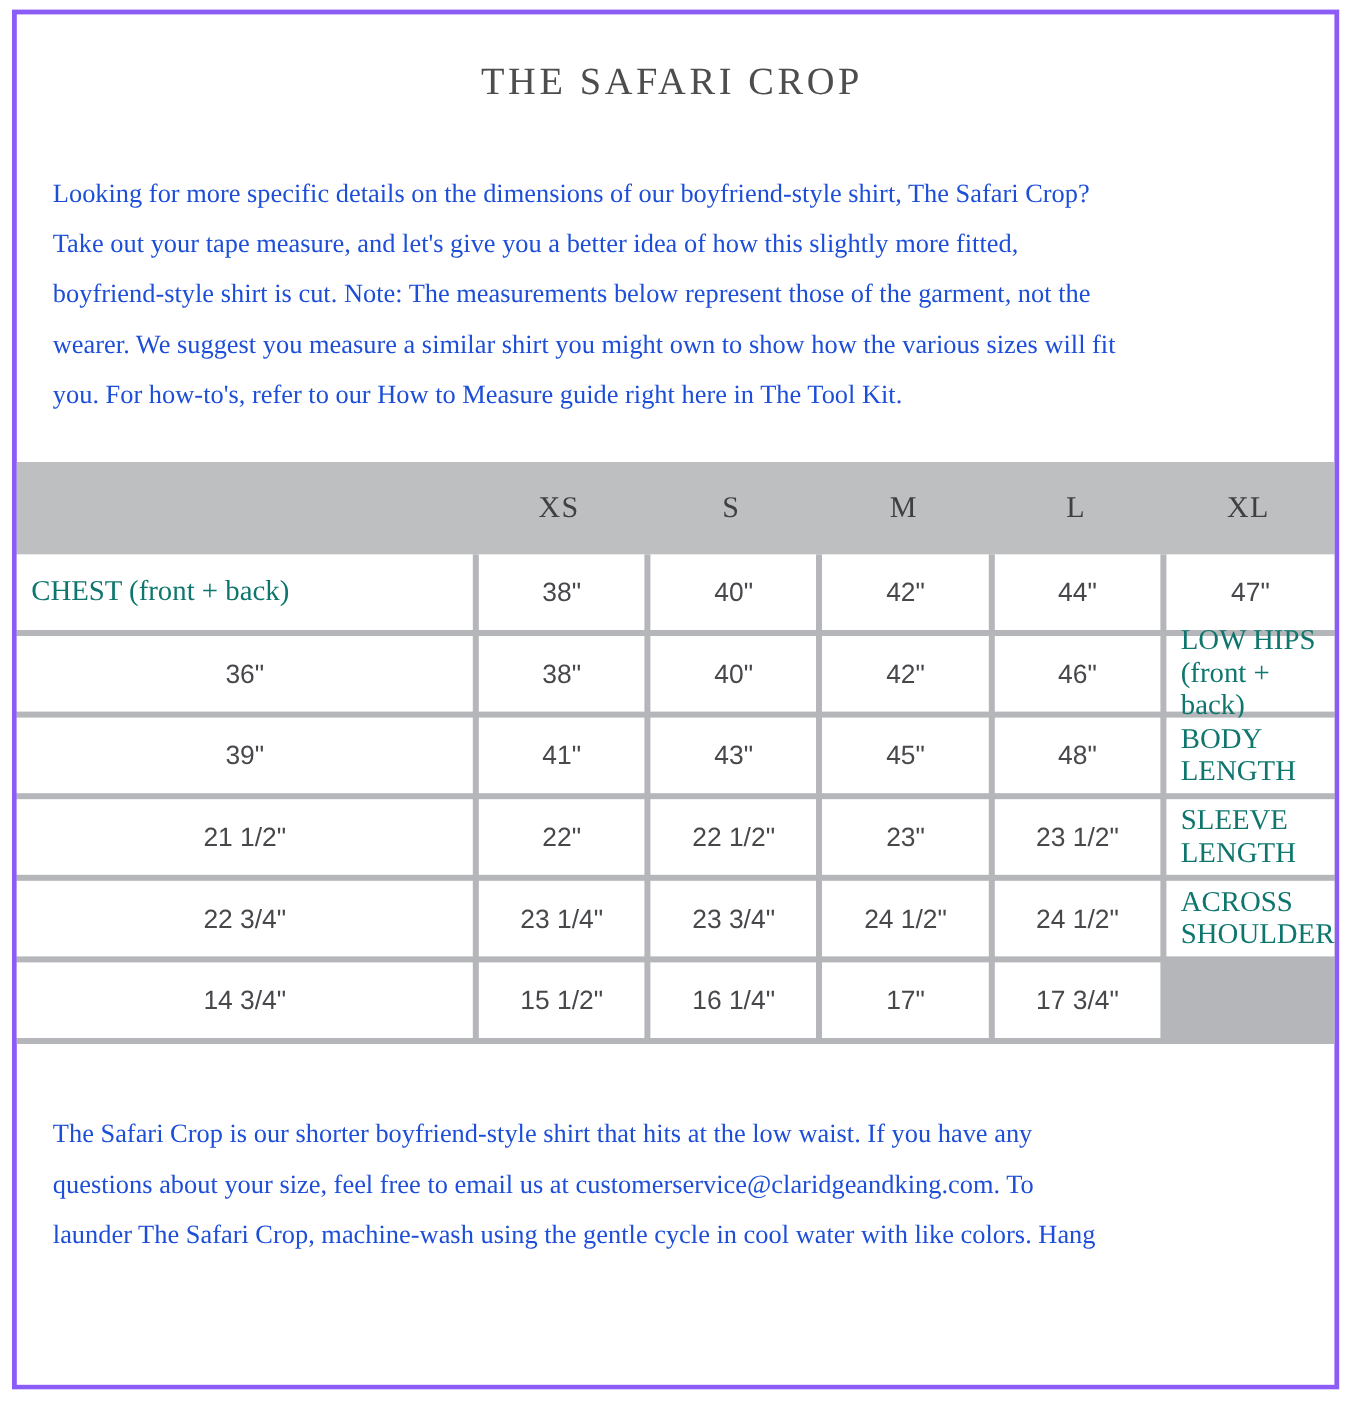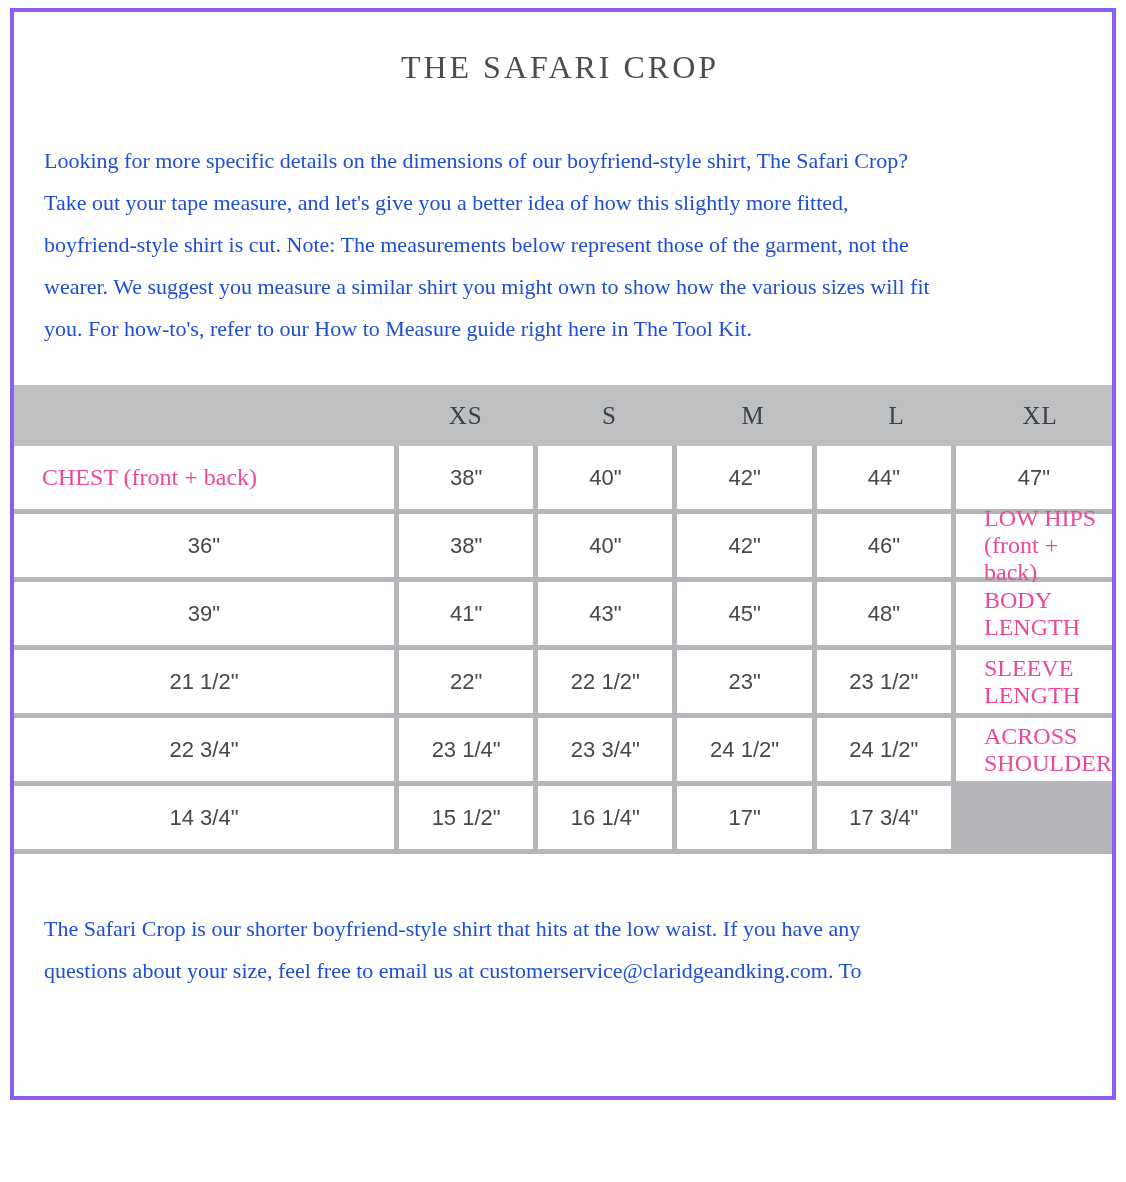--- a/index.html
+++ b/index.html
@@ -31,21 +31,21 @@
   .para {
     margin-top: 52px;
     font-size: 22px;
     line-height: 42px;
     color: #1d4ed8;
   }
   .para .line { min-height: 42px; }
   
   .band {
     background: #bebfc1;
-    height: 61px;
+    height: 77px;
     display: grid;
     grid-template-columns: 380px repeat(5, 1fr);
     align-items: center;
   }
   .band .band-cell {
     text-align: center;
     font-size: 25px;
     letter-spacing: 1px;
     color: #3e4144;
   }
@@ -59,23 +59,23 @@
     padding-bottom: 5px;
   }
   .tbody .cell {
     background: #ffffff;
     display: flex;
     align-items: center;
     justify-content: center;
   }
   .tbody .label-cell {
     justify-content: flex-start;
-    padding-left: 28px;
+    padding-left: 12px;
     font-size: 24px;
-    color: #ec4899;
+    color: #0f766e;
   }
   .tbody .value-cell {
     font-family: "Liberation Sans", sans-serif;
     font-size: 22px;
     color: #46484b;
   }
   
   .care {
     padding: 42px 36px 104px 30px;
   }
@@ -143,16 +143,17 @@
       <div class="cell value-cell">15 1/2"</div>
       <div class="cell value-cell">16 1/4"</div>
       <div class="cell value-cell">17"</div>
       <div class="cell value-cell">17 3/4"</div>
     </div>
 
   <section class="care">
     <div class="para">
         <div class="line">The Safari Crop is our shorter boyfriend-style shirt that hits at the low waist. If you have any</div>
         <div class="line">questions about your size, feel free to email us at customerservice@claridgeandking.com. To</div>
+        <div class="line">launder The Safari Crop, machine-wash using the gentle cycle in cool water with like colors. Hang</div>
       </div>
   </section>
 
 </div>
 
 </body></html>

